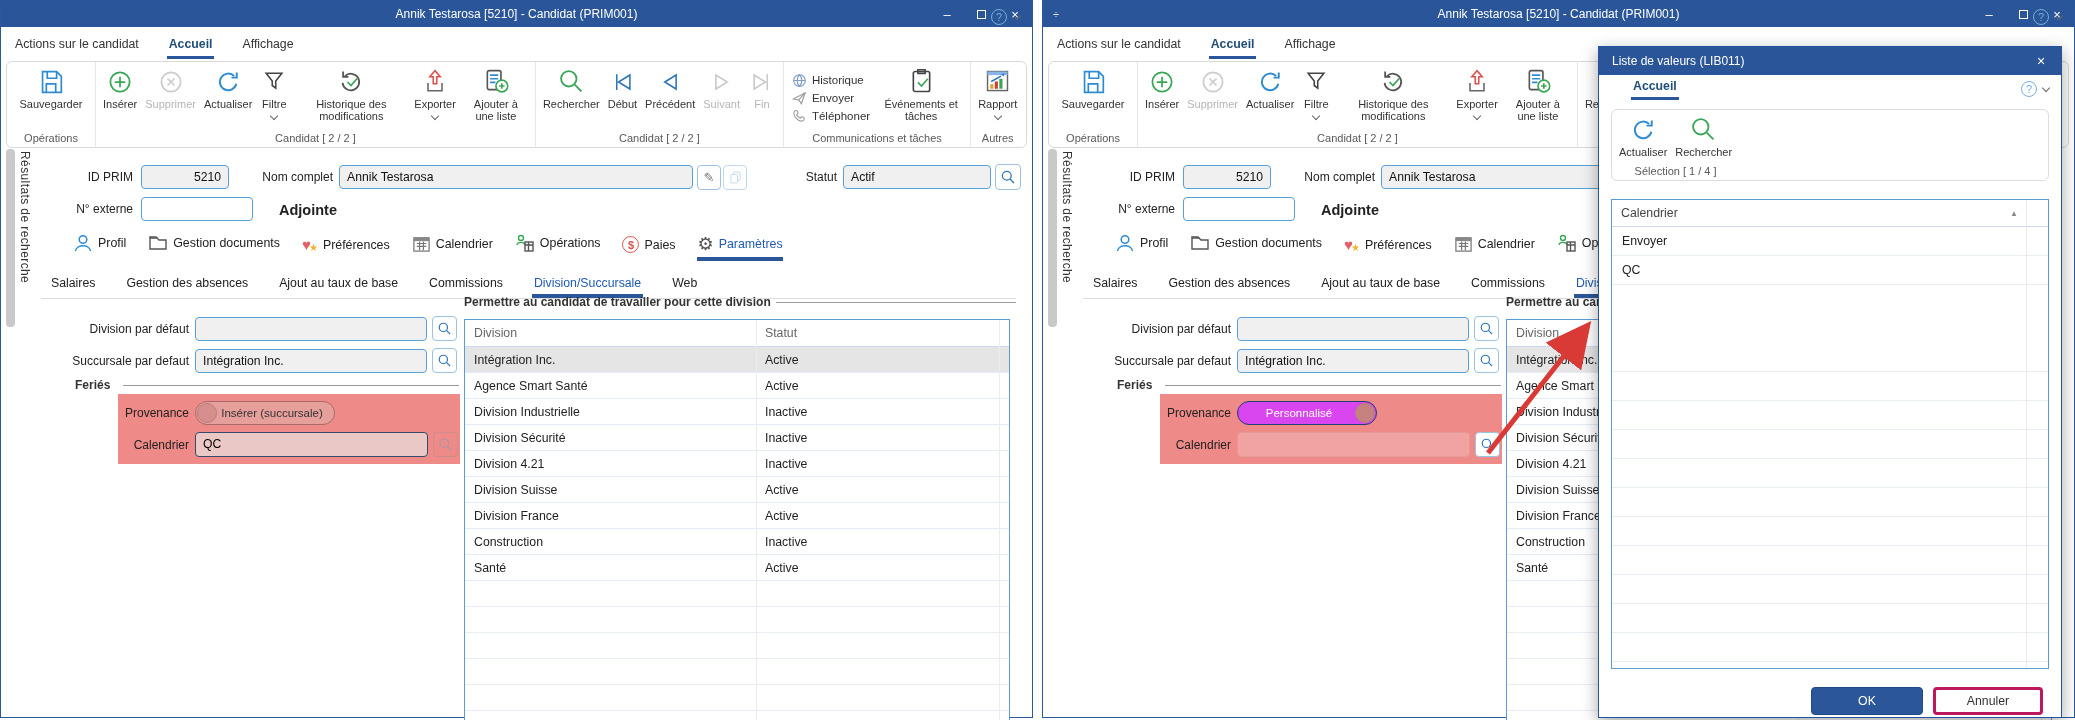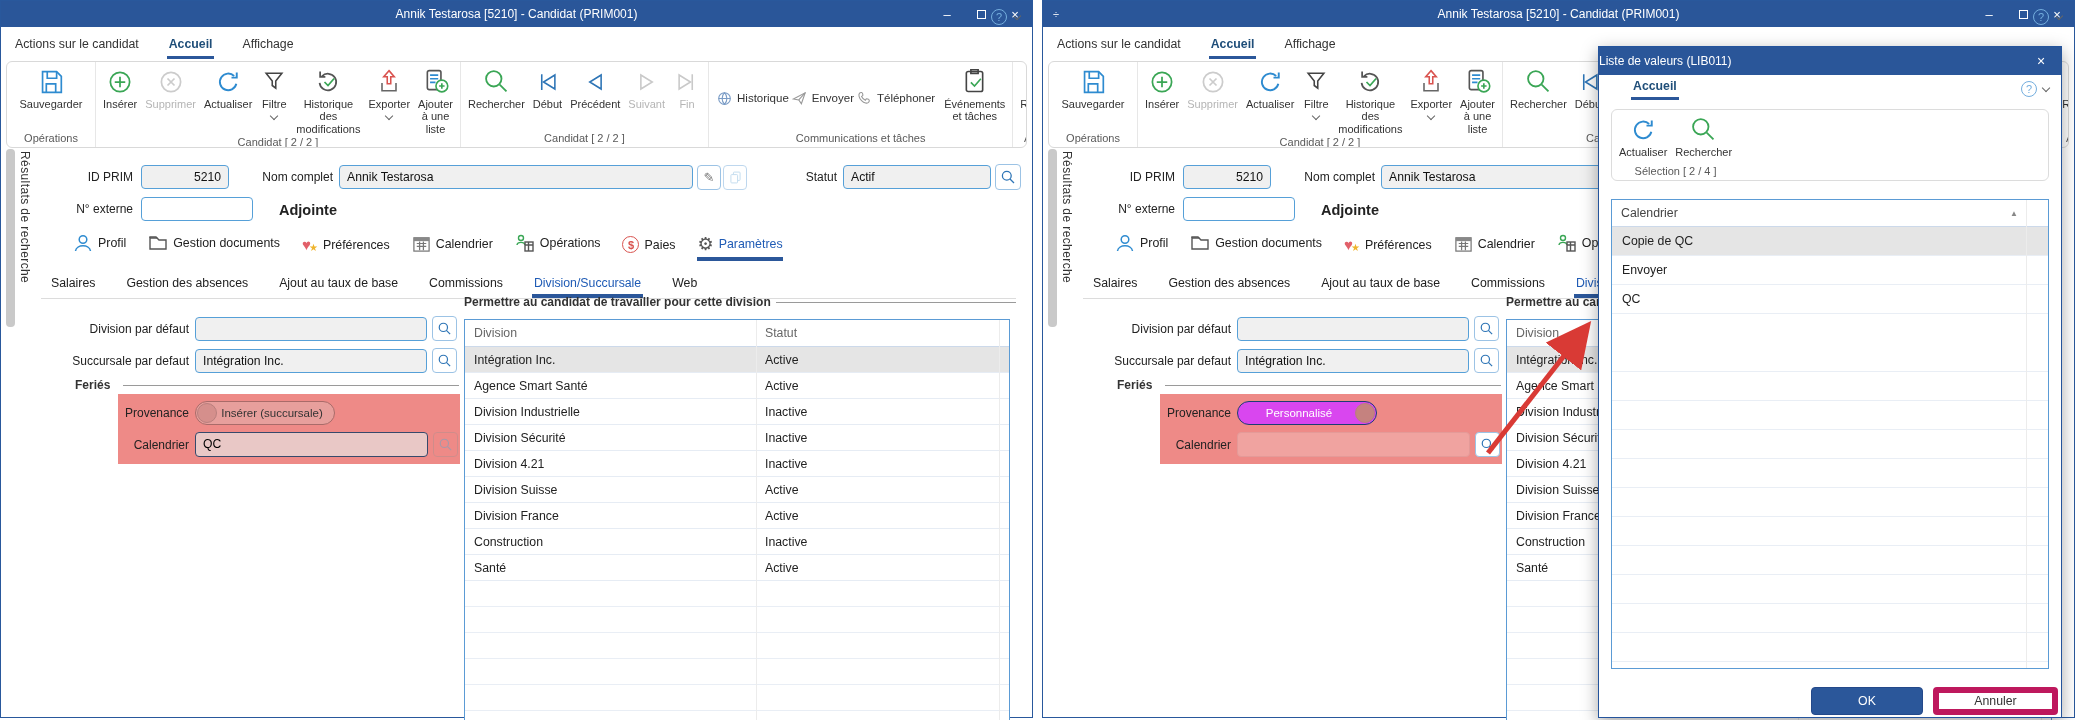--- a/index.html
+++ b/index.html
@@ -23,21 +23,21 @@
   .chev{width:6px;height:6px;border-right:1.6px solid #666;border-bottom:1.6px solid #666;transform:rotate(45deg);display:inline-block;margin-top:-3px}
   
   .rbx{position:absolute;left:5px;top:60px;width:1021px;height:87px;border:1px solid #d9d9d9;border-radius:6px;display:flex;background:#fff;overflow:hidden}
   .rg{display:flex;flex-direction:column;border-right:1px solid #e7e7e7;padding:2px 3px 0}
   .rg:last-child{border-right:none}
   .rbs{flex:1;display:flex;align-items:stretch;justify-content:center}
   .rbtn{display:flex;flex-direction:column;align-items:center;justify-content:flex-start;padding:1px 4px;font-size:11px;line-height:1.12;text-align:center;color:#333}
   .rbtn .ic{height:33px;display:flex;align-items:center;justify-content:center}
   .rbtn.dis{color:#b5b5b5}
   .glabel{font-size:11px;color:#595959;text-align:center;padding:0 0 3px;white-space:nowrap}
-  .cstack{display:flex;flex-direction:row;justify-content:center;gap:3px;padding:0 5px}
+  .cstack{display:flex;flex-direction:column;justify-content:center;gap:3px;padding:0 5px}
   .crow{display:flex;align-items:center;gap:5px;font-size:11.5px;color:#333;white-space:nowrap}
   svg.i{display:block}
   
   .rail{position:absolute;left:5px;top:148px;width:9px;height:178px;background:#c9c9c9;border-radius:4px}
   .vtxt{position:absolute;left:17px;top:150px;writing-mode:vertical-rl;font-size:12px;color:#333;letter-spacing:.4px;white-space:nowrap}
   
   .lab{position:absolute;font-size:12px;color:#222;text-align:right;line-height:24px;white-space:nowrap}
   .fld{position:absolute;height:24px;border:1px solid #56a0d8;border-radius:4px;background:#f0f0f0;font-size:12.2px;color:#111;line-height:22px;padding:0 7px;white-space:nowrap;overflow:hidden}
   .fld.white{background:#fff}
   .fld.rt{text-align:right}
@@ -67,36 +67,36 @@
   .thr{height:27px;display:flex;border-bottom:1px solid #ccd9ea;color:#666}
   .thr>div,.trw>div{padding-left:9px;line-height:26px;white-space:nowrap;overflow:hidden}
   .c1{width:291px;flex:none}.c2{flex:1}
   .trw{height:26px;display:flex;border-bottom:1px solid #e6ecf4}
   .trw.sel{background:#e5e5e5}
   .cdiv{position:absolute;left:291px;top:0;bottom:0;border-left:1px solid #ececec;pointer-events:none}
   .ndiv{position:absolute;right:9px;top:0;bottom:0;border-left:1px solid #ececec;pointer-events:none}
   .tfill{position:absolute;left:0;right:0;top:261px;bottom:0;background:repeating-linear-gradient(to bottom,transparent 0,transparent 25px,#e9eef5 25px,#e9eef5 26px)}
   
   .popup{position:absolute;left:555px;top:45px;width:464px;height:672px;background:#fff;border:1px solid #24549c;box-shadow:0 5px 16px rgba(0,0,0,.35);z-index:20}
-  .ptb{position:absolute;left:0;top:0;right:0;height:28px;background:#2a5699;color:#fff;font-size:12px;line-height:28px;}
+  .ptb{position:absolute;left:0;top:0;right:0;height:28px;background:#2a5699;color:#fff;font-size:12px;line-height:28px;padding-left:13px}
   .pclose{position:absolute;right:4px;top:0;width:32px;height:28px;display:flex;align-items:center;justify-content:center;font-size:14px;color:#fff}
   .ptabrow{position:absolute;left:0;top:28px;right:0;height:30px}
   .ptab{position:absolute;left:32px;top:4px;font-size:12.3px;font-weight:bold;color:#1f4e79;border-bottom:3px solid #2b579a;padding:0 2px 4px}
   .phelp{position:absolute;right:12px;top:6px;display:flex;align-items:center;gap:6px}
   .pbox{position:absolute;left:12px;top:62px;width:438px;height:72px;border:1px solid #dcdcdc;border-radius:6px;display:flex;overflow:hidden}
   .plist{position:absolute;left:12px;top:152px;width:438px;height:470px;border:1px solid #5b9bd5;overflow:hidden;font-size:12.3px;color:#222}
   .plh{height:27px;line-height:26px;padding-left:9px;color:#444;border-bottom:1px solid #ccd9ea;position:relative}
   .sorta{position:absolute;right:30px;top:0;line-height:27px;font-size:8px;color:#888}
   .pli{height:29px;line-height:28px;padding-left:10px;border-bottom:1px solid #e9eef5}
   .pli.sel{background:#e5e5e5}
   .pfill{position:absolute;left:0;right:0;top:143px;bottom:0;background:repeating-linear-gradient(to bottom,transparent 0,transparent 28px,#e9eef5 28px,#e9eef5 29px)}
   .pndiv{position:absolute;right:21px;top:0;bottom:0;border-left:1px solid #ececec;pointer-events:none}
   .btn{position:absolute;height:28px;border-radius:4px;font-size:12.3px;display:flex;align-items:center;justify-content:center}
   .btn.ok{left:212px;top:640px;width:112px;background:#2b579a;color:#fff;border:1px solid #24498a}
-  .btn.cancel{left:334px;top:640px;width:125px;background:#fff;color:#333;border:6px solid #be185d}
+  .btn.cancel{left:334px;top:640px;width:110px;background:#fff;color:#333;border:3px solid #be185d}
   .arrow{position:absolute;left:430px;top:300px;width:180px;height:170px;z-index:25;pointer-events:none}
   .ph{color:#e2606a;font-size:15px;line-height:1}
   .ps{color:#efb42e;font-size:10px;margin-left:-7px;margin-top:7px;line-height:1}
   .pcirc{width:17px;height:17px;border:1.6px solid #d9534f;border-radius:50%;color:#d9534f;font-size:11px;font-weight:bold;display:flex;align-items:center;justify-content:center}
   .gear{font-size:18px;color:#555;line-height:1}
 </style>
 </head>
 <body>
 
 <div class="w winL">
@@ -890,26 +890,25 @@
           <div class="rbtn">
               <span class="ic">
                 <svg class="i" width="29" height="29" viewBox="0 0 32 32" fill="none" stroke="#3aa655" stroke-width="2">
                   <circle cx="13" cy="13" r="8.5"></circle>
                   <path d="M19.5 19.5L27 27"></path>
                 </svg>
               </span>
               <span>Rechercher</span>
             </div>
         </div>
-        <div class="glabel">Sélection [ 2 / 4 ]</div>
+        <div class="glabel">Sélection [ 1 / 4 ]</div>
       </div>
     </div>
     <div class="plist">
       <div class="plh"><span>Calendrier</span><span class="sorta">▲</span></div>
-      <div class="pli sel">Copie de QC</div>
       <div class="pli">Envoyer</div>
       <div class="pli">QC</div>
       <div class="pfill"></div>
       <div class="pndiv"></div>
     </div>
     <div class="btn ok">OK</div>
     <div class="btn cancel">Annuler</div>
   </div>
 </div>
 

